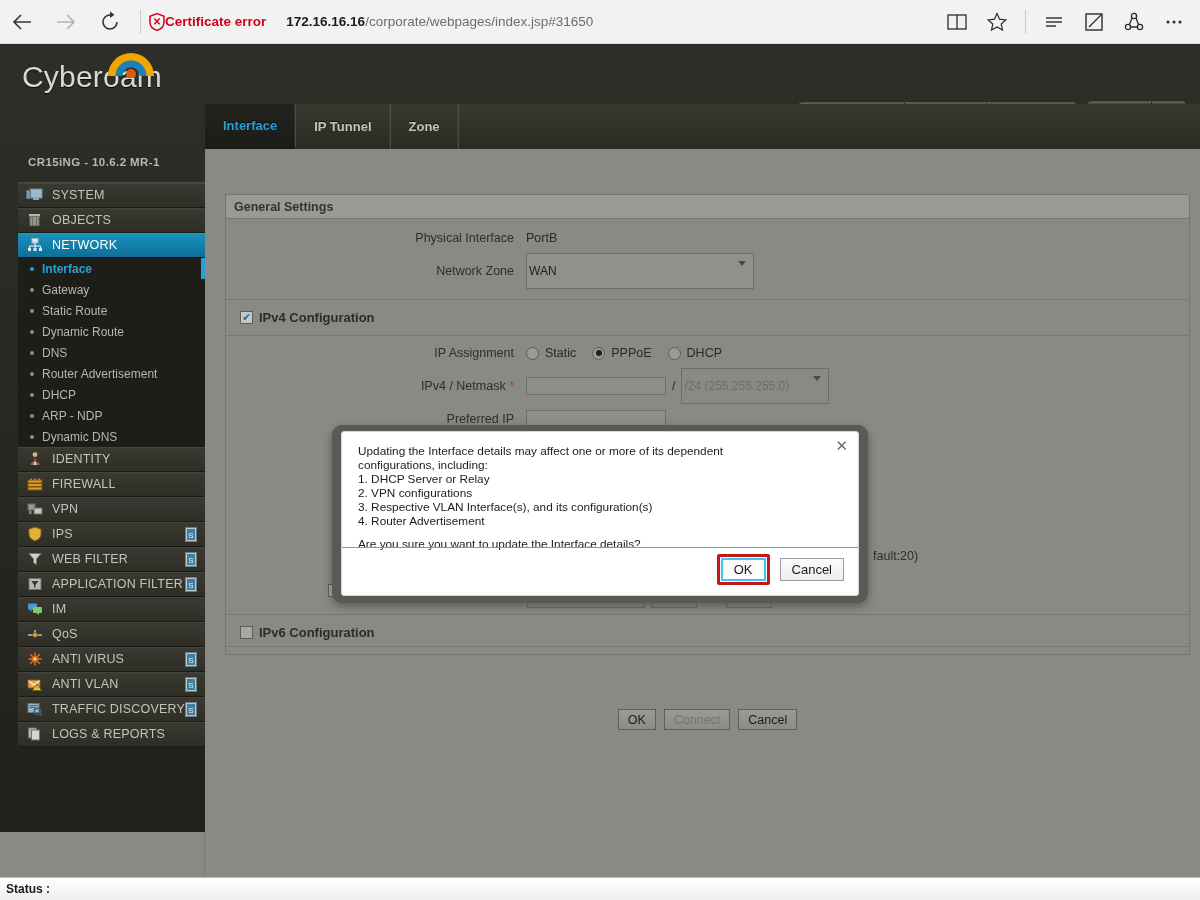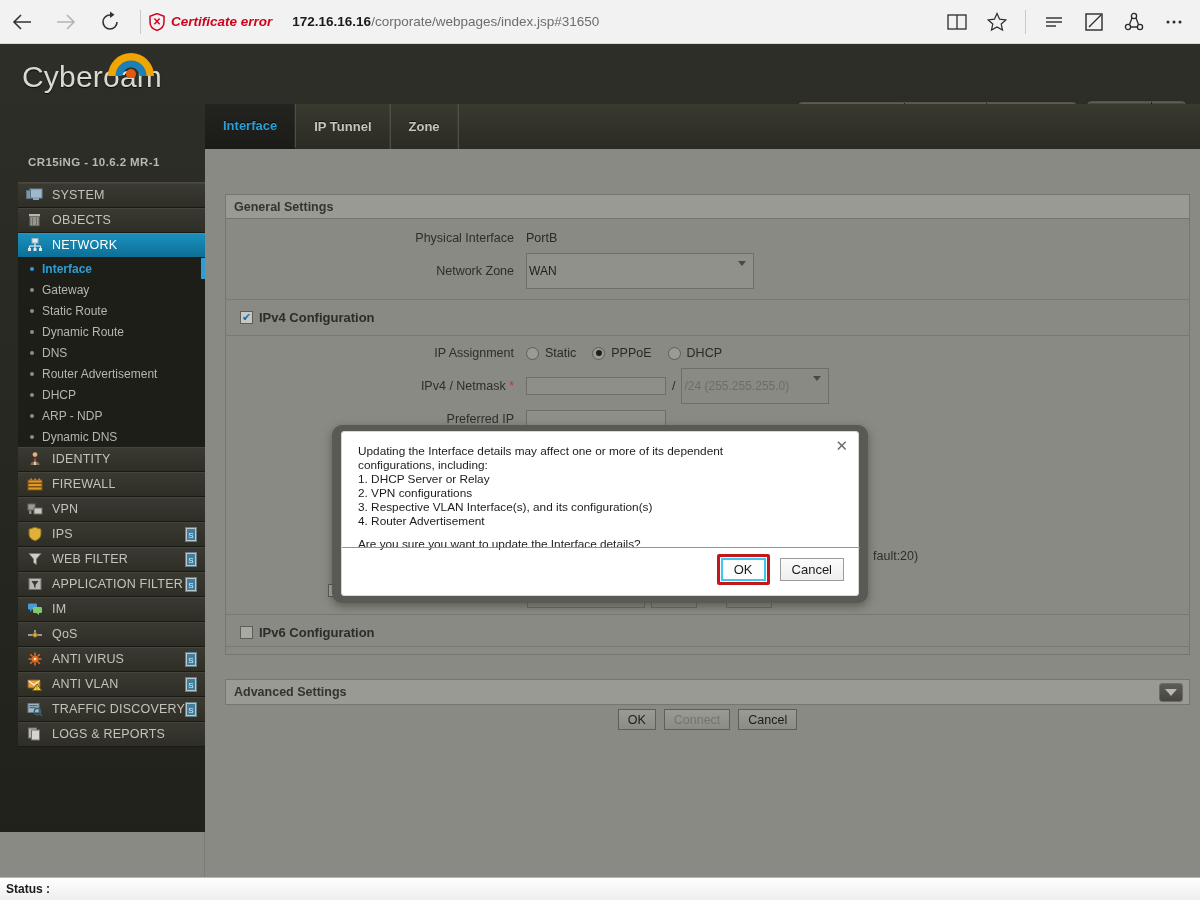--- a/index.html
+++ b/index.html
@@ -20,24 +20,23 @@
   }
   .nav-btn {
     width: 44px; height: 44px;
     display: flex; align-items: center; justify-content: center;
     color: #3a3a3a;
   }
   .nav-btn.disabled { color: #b4b4b4; }
   .nav-btn svg { display: block; }
   .vdiv { width: 1px; height: 24px; background: #c9c9c9; margin: 0 8px; }
   #cert-error {
-    display: flex; align-items: center; gap: 6px;
+    display: flex; align-items: center; 
     color: #d0021b; font-size: 13.5px; font-weight: 600;
     white-space: nowrap;
-    font-style: italic;
   }
   #cert-shield { width: 16px; height: 18px; flex: none; }
   #url-area {
     margin-left: 20px; font-size: 13.5px; color: #6d6d6d; white-space: nowrap;
   }
   #url-area .host { color: #1a1a1a; font-weight: 600; }
   #browser-right {
     margin-left: auto; display: flex; align-items: center; padding-right: 6px;
   }
   .tb-icon {
@@ -846,26 +845,20 @@
       <div class="divider"></div>
 
       <div class="cbrow">
         <span class="cb"></span>
         <span class="cbl">IPv6 Configuration</span>
       </div>
 
       <div style="height:8px;border-top:1px solid #79796f;"></div>
     </div>
 
-    <div id="adv-head">
-      <span>Advanced Settings</span>
-      <span id="adv-toggle">
-          <i></i>
-        </span>
-    </div>
 
     <div id="panel-footer">
       <span class="pbtn">OK</span>
       <span class="pbtn disabled">Connect</span>
       <span class="pbtn">Cancel</span>
     </div>
 
   </div>
 
   <div id="modal-shadow"></div>

